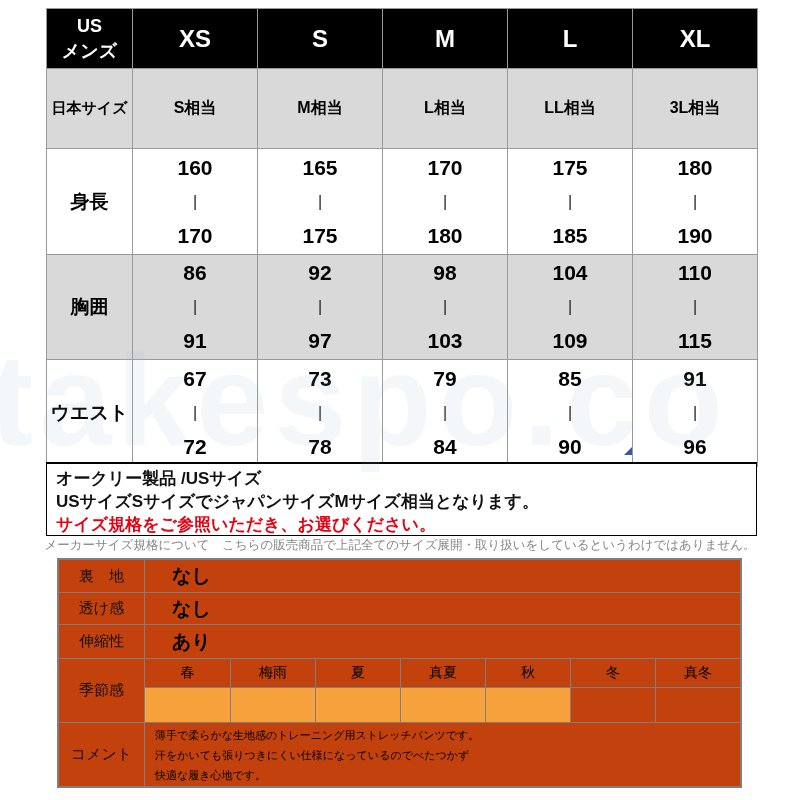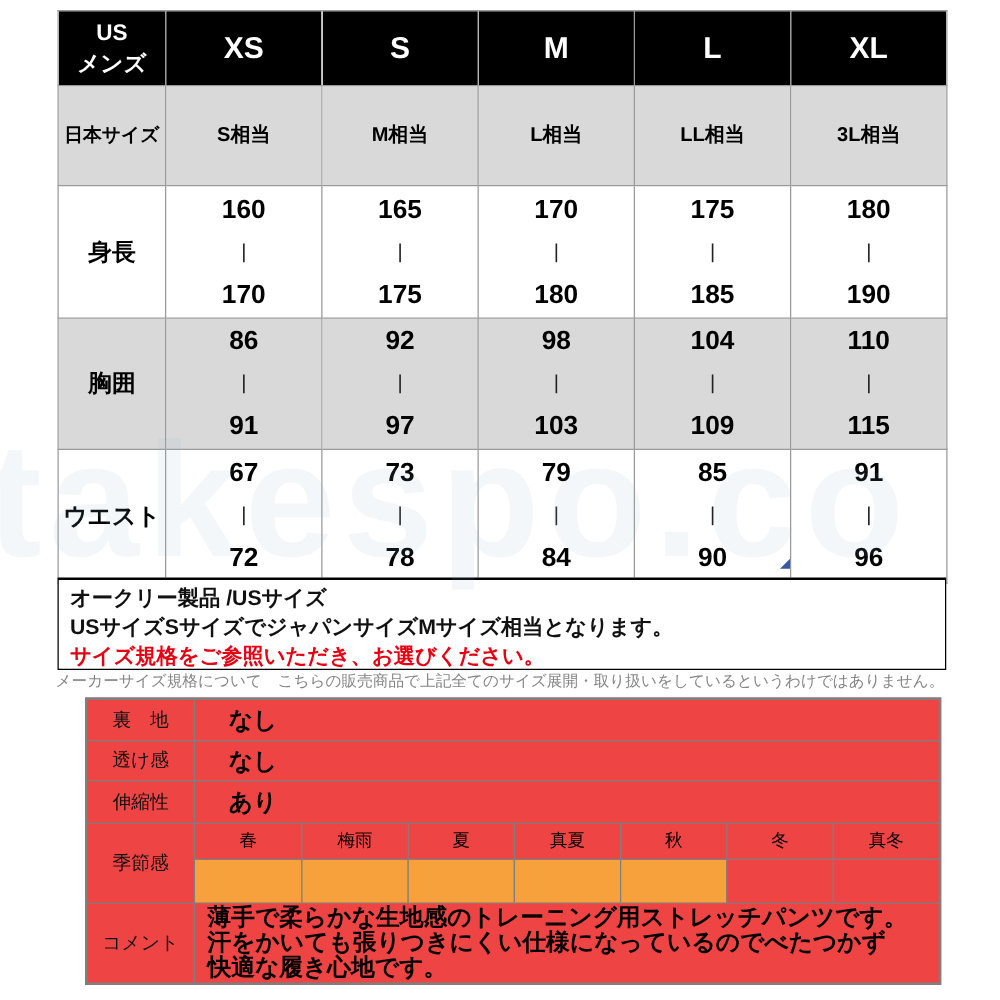--- a/index.html
+++ b/index.html
@@ -31,42 +31,42 @@
   .notes { position:absolute; left:46px; top:462px; width:711px; height:74px;
     border:1px solid #000; border-top-width:2px; padding:3px 9px; background:#fff; }
   .note-line { font-size:17px; font-weight:bold; line-height:23px; color:#111; }
   .note-alert { color:#e60012; }
 
   
   .disclaimer { position:absolute; left:0; top:537px; width:800px; text-align:center;
     font-size:12.5px; color:#848484; }
 
   
-  .spec { position:absolute; left:68px; top:558px; width:685px;
-    border:2px solid #7f7f7f; background:#ef4444; }
+  .spec { position:absolute; left:57px; top:558px; width:685px;
+    border:2px solid #7f7f7f; background:#c2410c; }
   .srow { display:flex; border-top:1px solid #7f7f7f; }
   .srow:first-child { border-top:none; }
   .scell-label { width:86px; flex:0 0 86px; border-right:1px solid #7f7f7f;
     display:flex; align-items:center; justify-content:center; font-size:15px; color:#111; }
   .scell-value { flex:1; display:flex; align-items:center; padding-left:27px;
     font-size:19px; font-weight:bold; color:#000; }
   .h32 { height:32px; } .h34 { height:34px; } .h64 { height:64px; }
   .season-grid { flex:1; display:flex; flex-direction:column; }
   .season-names { display:grid; grid-template-columns:repeat(7,1fr); height:29px;
     border-bottom:1px solid #7f7f7f; }
   .season-names div { border-left:1px solid #7f7f7f; display:flex; align-items:center;
     justify-content:center; font-size:14px; }
   .season-names div:first-child { border-left:none; }
   .season-band { display:grid; grid-template-columns:repeat(7,1fr); flex:1; }
   .season-band div { border-left:1px solid #7f7f7f; }
   .season-band div:first-child { border-left:none; }
   .season-band .hl { background:var(--hl,#f7a13c); }
   .comment-body { flex:1; padding:2px 10px; display:flex; flex-direction:column;
     justify-content:center; }
-  .comment-body span { display:block; font-size:19px; font-weight:bold; line-height:20px; }
+  .comment-body span { display:block; font-size:11px; font-weight:normal; line-height:20px; }
 
   
   .watermark { position:absolute; left:-10px; top:325px; width:820px; height:145px;
     font-size:130px; font-weight:bold; letter-spacing:6px; white-space:nowrap;
     color:#8fb7c9; opacity:0.10; pointer-events:none; z-index:5; }
   .cell-marker { position:absolute; left:624px; top:447px; width:0; height:0;
     border-bottom:8px solid #3a57a7; border-left:8px solid transparent; z-index:4; }
 </style>
 </head>
 <body>

